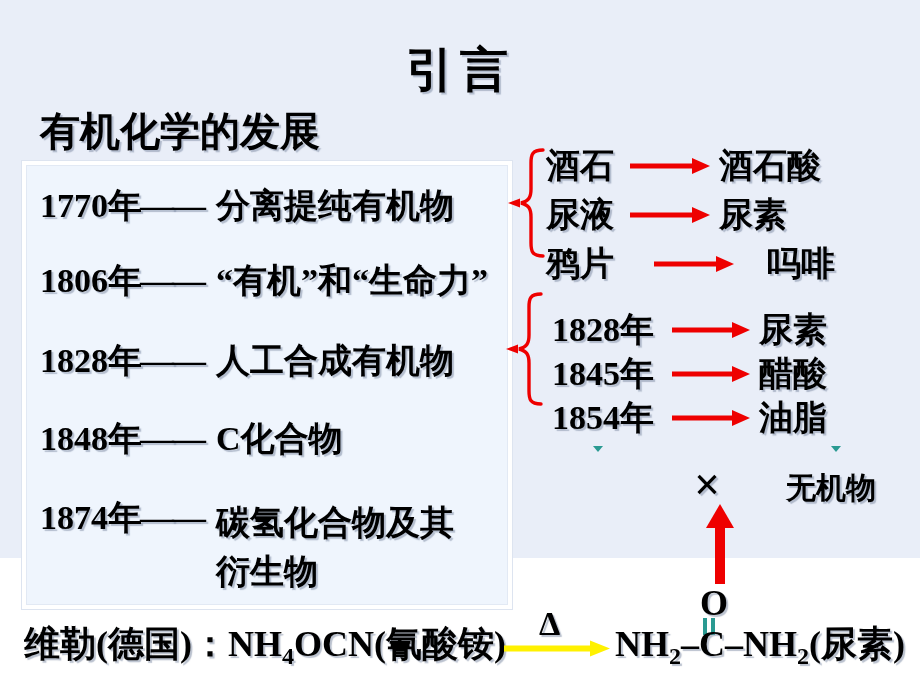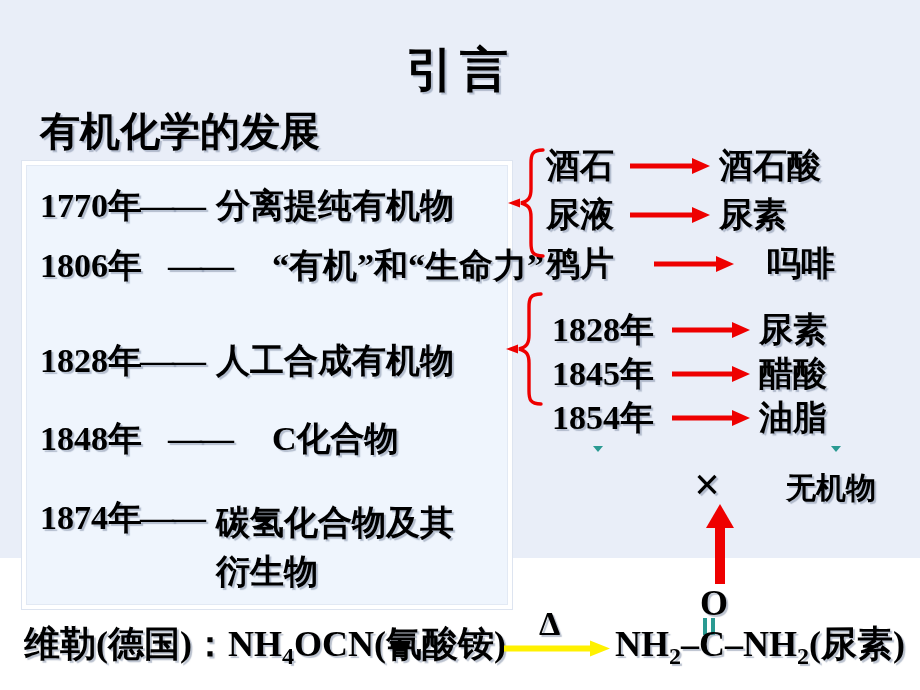--- a/index.html
+++ b/index.html
@@ -46,31 +46,31 @@
 
   <div class="abs section-heading sh">有机化学的发展</div>
 
   <div class="abs timeline-box"></div>
 
   <div class="abs tl-row sh" style="left:40px;top:186px;">
     <span class="tl-year">1770年</span>
     <span class="tl-dash">——</span>
     <span class="tl-label">分离提纯有机物</span>
   </div>
-  <div class="abs tl-row sh" style="left:40px;top:246px;gap:28px;">
+  <div class="abs tl-row sh" style="left:40px;top:261px;">
     <span class="tl-year">1806年</span>
     <span class="tl-dash">——</span>
     <span class="tl-label">“有机”和“生命力”</span>
   </div>
   <div class="abs tl-row sh" style="left:40px;top:341px;">
     <span class="tl-year">1828年</span>
     <span class="tl-dash">——</span>
     <span class="tl-label">人工合成有机物</span>
   </div>
-  <div class="abs tl-row sh" style="left:40px;top:419px;gap:28px;">
+  <div class="abs tl-row sh" style="left:40px;top:419px;">
     <span class="tl-year">1848年</span>
     <span class="tl-dash">——</span>
     <span class="tl-label">C化合物</span>
   </div>
   <div class="abs tl-row sh" style="left:40px;top:498px;">
     <span class="tl-year">1874年</span>
     <span class="tl-dash">——</span>
     <span class="tl-label wrap">碳氢化合物及其
 衍生物</span>
   </div>

